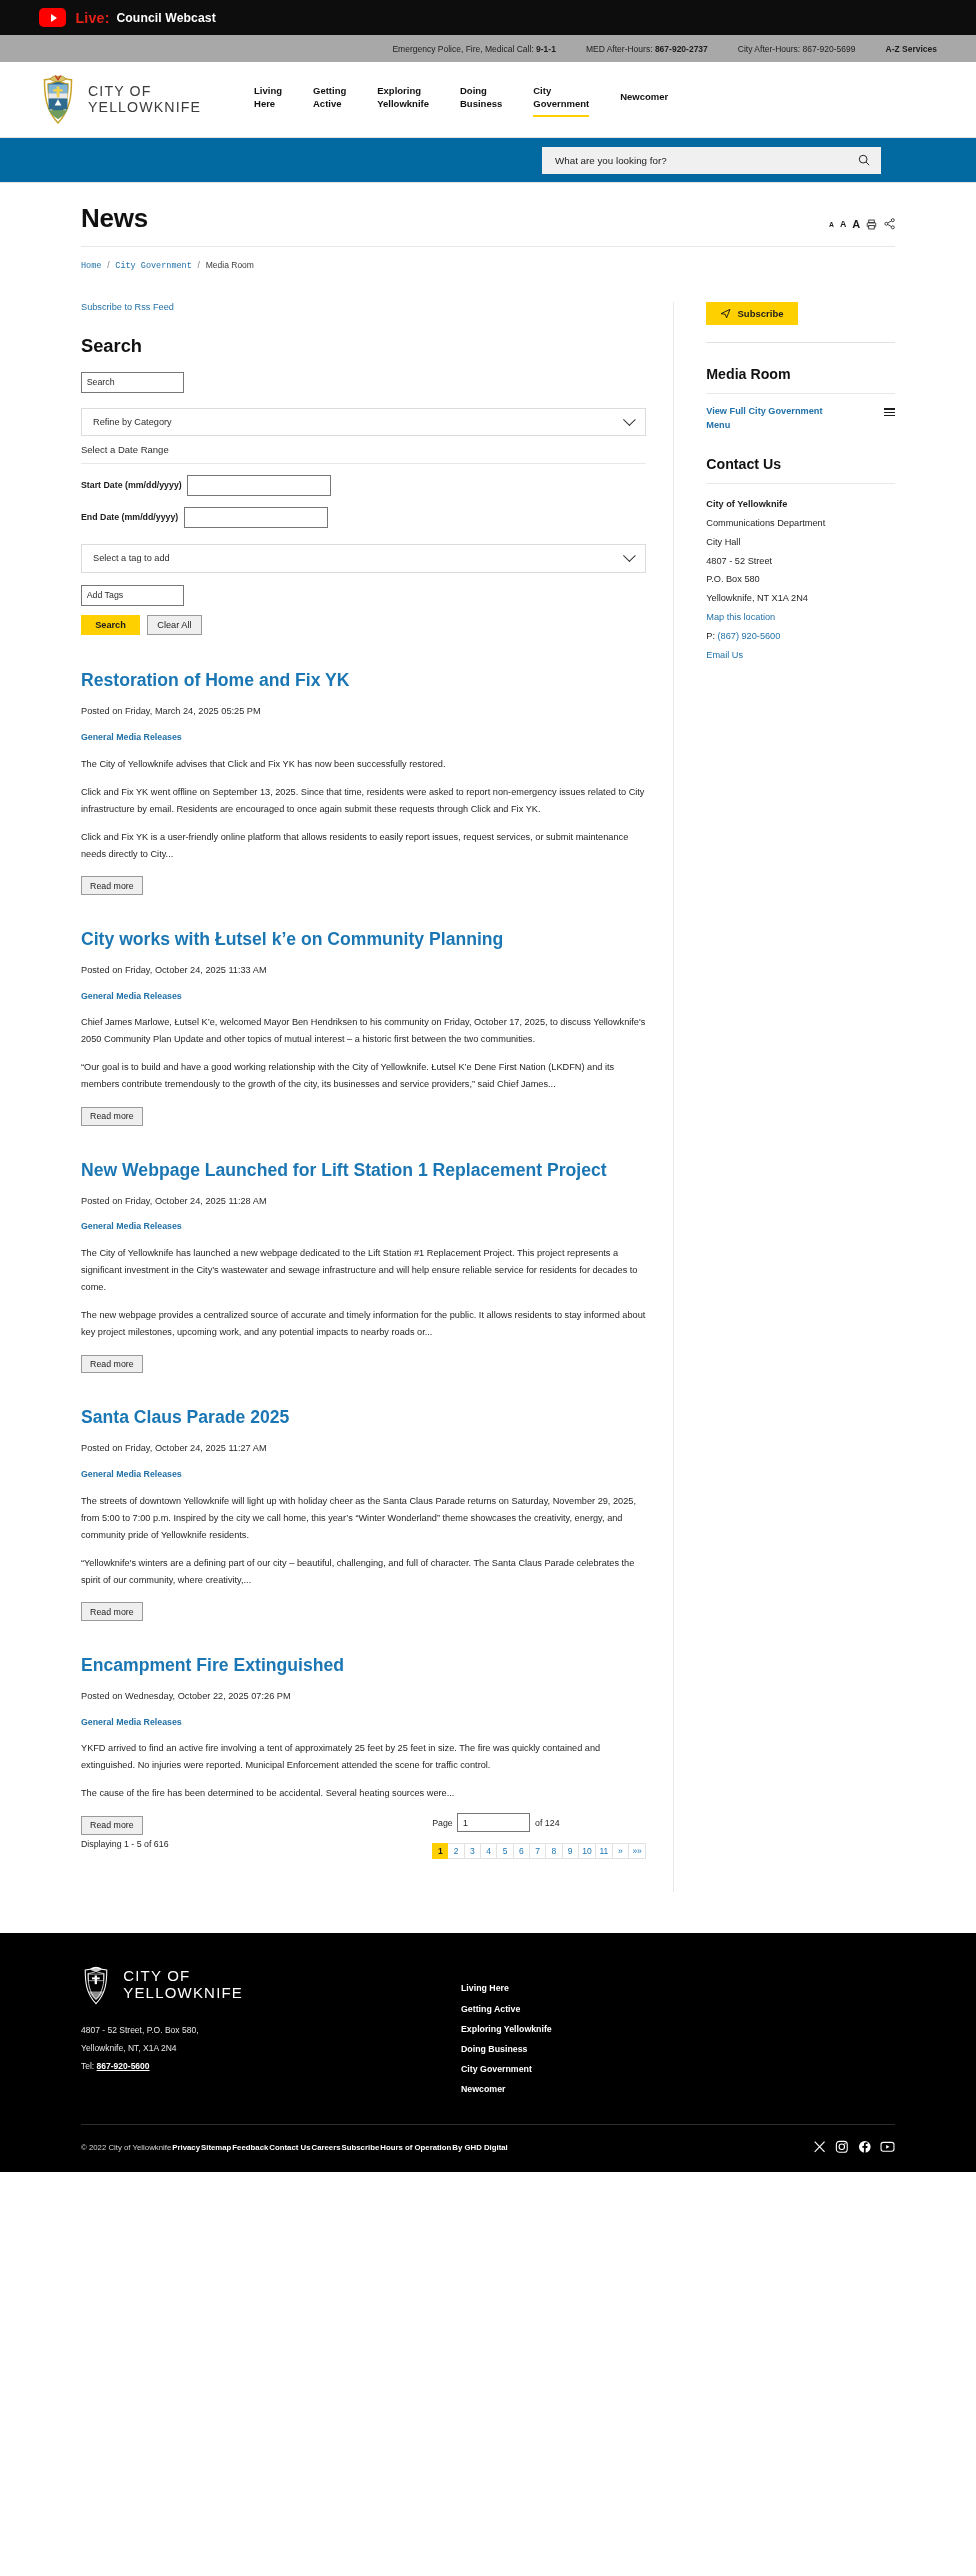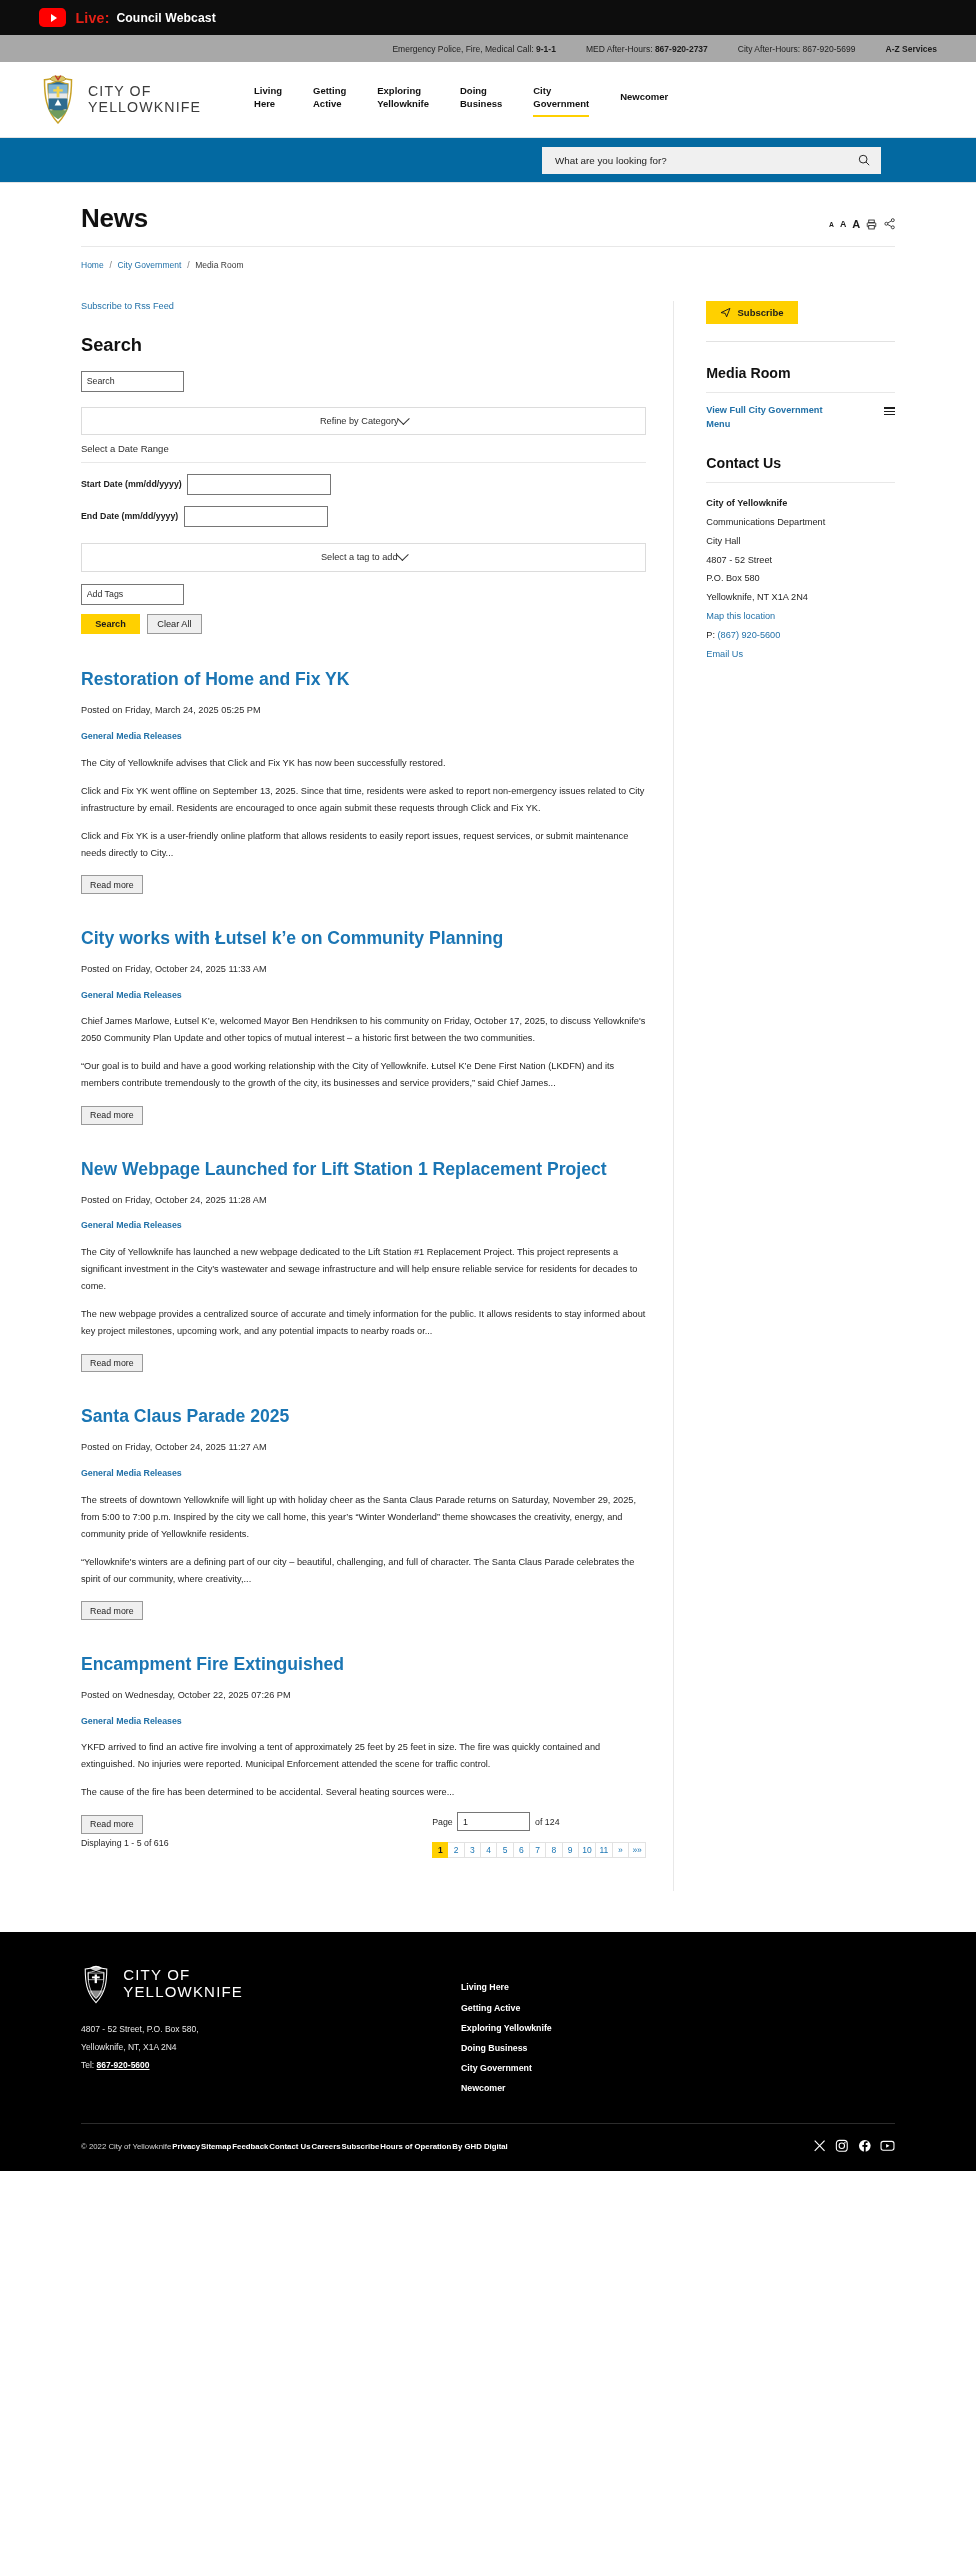--- a/index.html
+++ b/index.html
@@ -140,21 +140,21 @@
   .page-tools { display: flex; align-items: center; gap: 6.1px; padding-bottom: 4.1px; }
   .a-sm { font-size: 6.8px; font-weight: bold; cursor: pointer; }
   .a-md { font-size: 8.8px; font-weight: bold; cursor: pointer; }
   .a-lg { font-size: 11px; font-weight: bold; cursor: pointer; }
 
   .breadcrumb {
     padding: 12.2px 0 0 0;
     font-size: 8.5px;
     color: #3a3a3a;
   }
-  .breadcrumb a { color: #2271a8; text-decoration: none; }
+  .breadcrumb a { color: #2271a8; text-decoration: none; font-family: Liberation Mono, monospace; }
   .breadcrumb .sep { color: #777; margin: 0 3.4px; }
 
   .columns { display: flex; gap: 5px; padding-top: 31px; }
   .col-main { width: 597px; padding-right: 27px; border-right: 0.7px solid #e8e8e8; }
   .col-side { width: 217px; padding-left: 27px; }
 
   
   .rss-link {
     display: block;
     color: #2271a8;
@@ -174,21 +174,21 @@
     background: #fff;
     color: #1c1c1c;
   }
   .txt-input::placeholder { color: #2b2b2b; }
   .search-field { width: 103px; margin-bottom: 15px; }
 
   .select-box {
     width: 100%;
     height: 28.5px;
     border: 0.7px solid #dcdcdc;
-    display: flex; align-items: center; justify-content: center;
+    display: flex; align-items: center; justify-content: space-between;
     padding: 9px 11px;
     font-size: 9.2px;
     color: #2e2e2e;
     cursor: pointer;
     background: #fff;
   }
   .chev { width: 8.8px; height: 8.8px; border-right: 1.4px solid #333; border-bottom: 1.4px solid #333;
           transform: rotate(45deg) translate(-2px,-2px); }
   .range-label { font-size: 9.5px; color: #2e2e2e; padding: 8.1px 0 7.5px; border-bottom: 0.7px solid #e8e8e8; }
 

